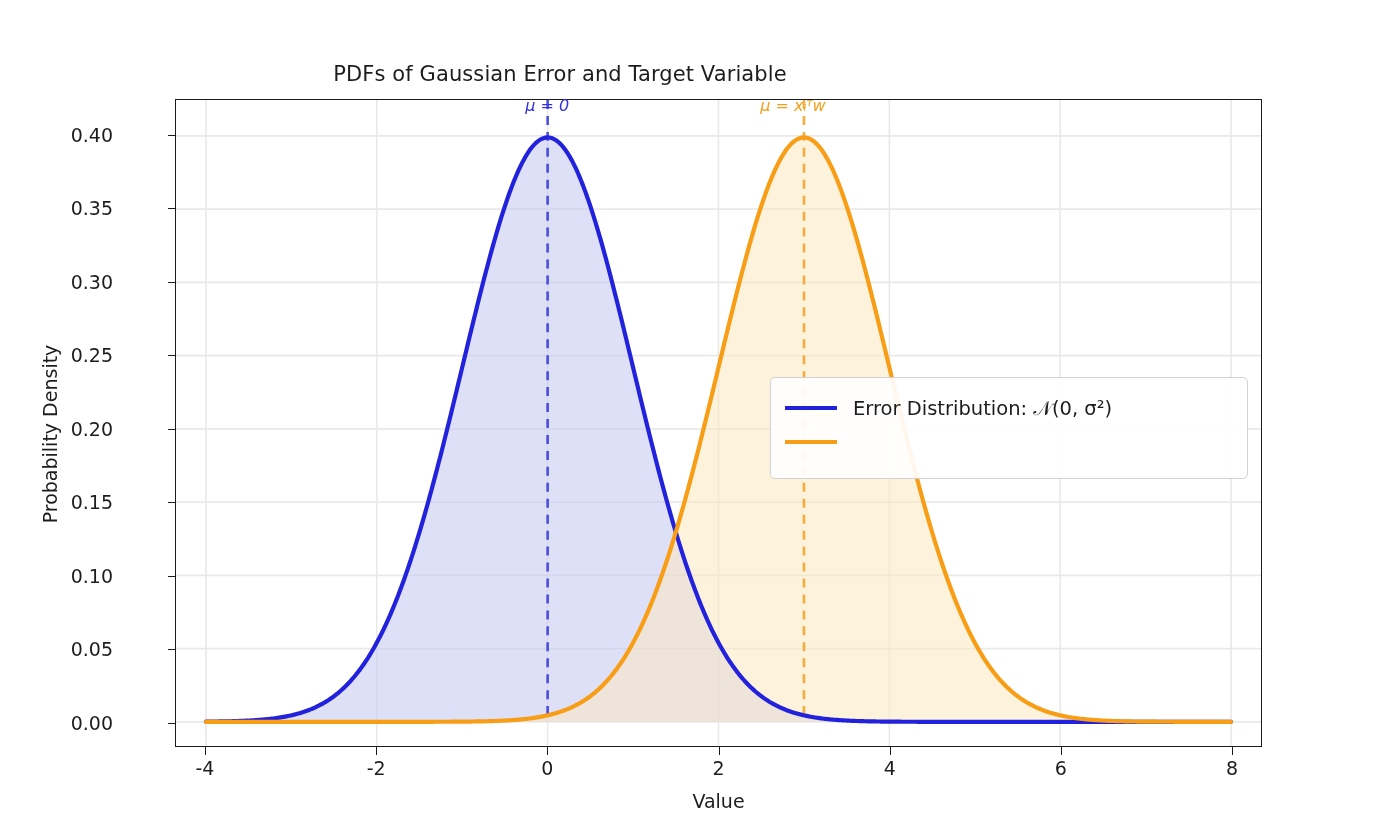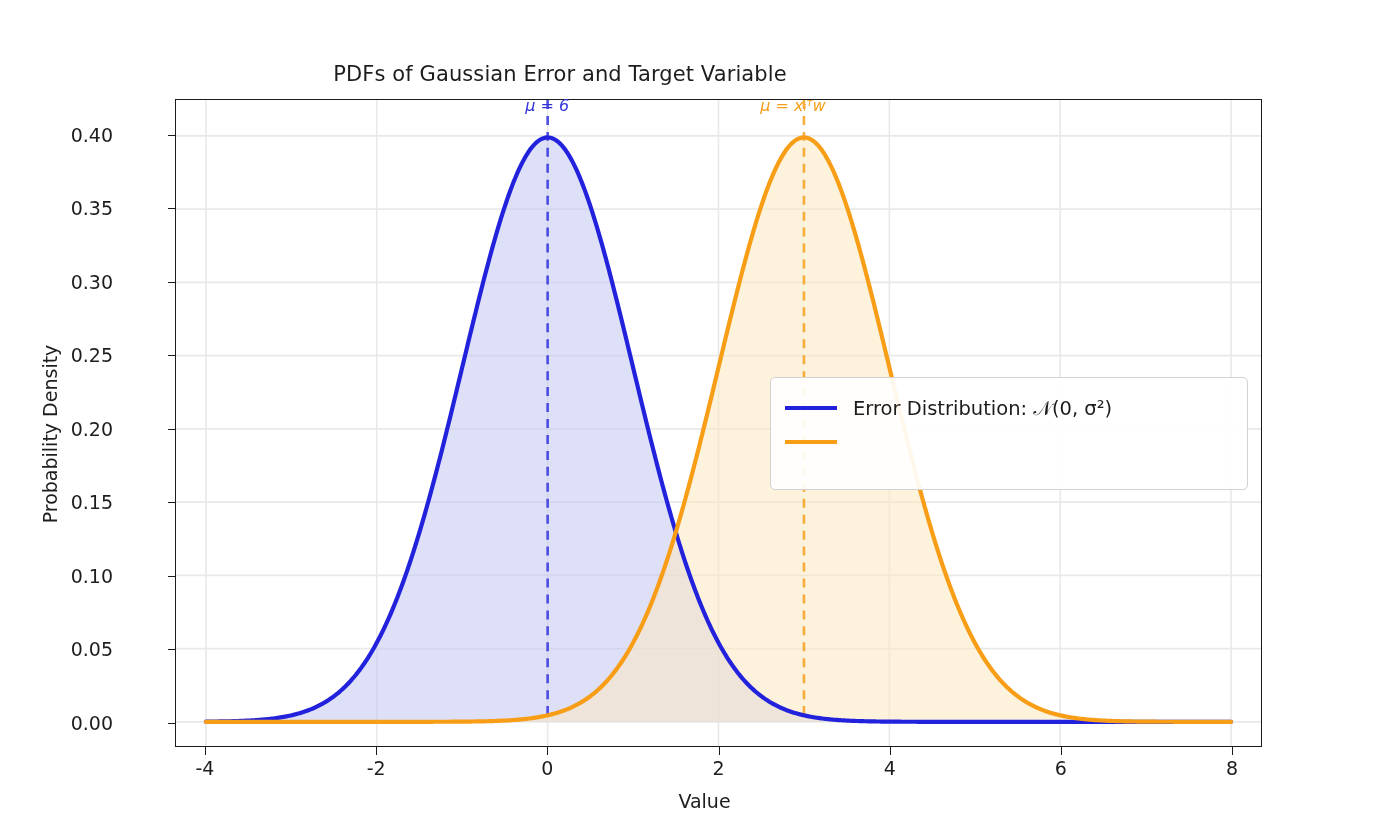--- a/index.html
+++ b/index.html
@@ -104,21 +104,21 @@
   }
   .xtick-mark {
     position: absolute;
     top: 747px;
     height: 8px;
     width: 0;
     border-left: 1.5px solid #1b1b1b;
   }
   #xlabel {
     position: absolute;
-    left: 161px;
+    left: 175px;
     top: 790px;
     width: 1087px;
     text-align: center;
     font-size: 19px;
     color: #1d1d1d;
   }
 
   
   .mean-note {
     position: absolute;
@@ -133,21 +133,21 @@
   
   #legend {
     position: absolute;
     left: 770px;
     top: 377px;
     width: 478px;
     box-sizing: border-box;
     background: rgba(255,255,255,0.92);
     border: 1px solid #d2d2d2;
     border-radius: 5px;
-    padding: 13px 16px 30px 14px;
+    padding: 13px 16px 19px 14px;
   }
   .legend-row {
     display: flex;
     align-items: center;
     height: 34px;
   }
   .legend-swatch {
     width: 52px;
     height: 0;
     flex: 0 0 52px;
@@ -238,21 +238,21 @@
             <line x1="629.0905511811023" x2="629.0905511811023" y1="0" y2="623.7551020408164" stroke="#f4a01e" stroke-width="2.6" stroke-dasharray="9,7" stroke-opacity="0.85"></line>
           </g>
         <g id="curves">
             <polyline points="29.96,623.56 31.42,623.54 32.89,623.53 34.36,623.51 35.83,623.50 37.29,623.48 38.76,623.46 40.23,623.44 41.69,623.42 43.16,623.39 44.63,623.37 46.10,623.34 47.56,623.32 49.03,623.29 50.50,623.26 51.97,623.22 53.43,623.19 54.90,623.15 56.37,623.11 57.83,623.07 59.30,623.02 60.77,622.98 62.24,622.93 63.70,622.87 65.17,622.82 66.64,622.76 68.11,622.70 69.57,622.63 71.04,622.56 72.51,622.49 73.97,622.41 75.44,622.32 76.91,622.24 78.38,622.14 79.84,622.05 81.31,621.94 82.78,621.84 84.25,621.72 85.71,621.60 87.18,621.47 88.65,621.34 90.11,621.20 91.58,621.05 93.05,620.90 94.52,620.73 95.98,620.56 97.45,620.38 98.92,620.19 100.39,619.99 101.85,619.78 103.32,619.56 104.79,619.32 106.25,619.08 107.72,618.83 109.19,618.56 110.66,618.28 112.12,617.98 113.59,617.68 115.06,617.35 116.53,617.02 117.99,616.66 119.46,616.29 120.93,615.91 122.39,615.50 123.86,615.08 125.33,614.64 126.80,614.18 128.26,613.70 129.73,613.20 131.20,612.67 132.67,612.12 134.13,611.55 135.60,610.96 137.07,610.34 138.53,609.70 140.00,609.02 141.47,608.32 142.94,607.60 144.40,606.84 145.87,606.05 147.34,605.23 148.81,604.38 150.27,603.50 151.74,602.58 153.21,601.63 154.67,600.64 156.14,599.61 157.61,598.55 159.08,597.44 160.54,596.30 162.01,595.11 163.48,593.88 164.95,592.61 166.41,591.30 167.88,589.94 169.35,588.53 170.81,587.07 172.28,585.57 173.75,584.01 175.22,582.40 176.68,580.75 178.15,579.03 179.62,577.27 181.09,575.44 182.55,573.57 184.02,571.63 185.49,569.63 186.95,567.58 188.42,565.46 189.89,563.28 191.36,561.04 192.82,558.74 194.29,556.37 195.76,553.93 197.23,551.43 198.69,548.86 200.16,546.22 201.63,543.51 203.09,540.73 204.56,537.88 206.03,534.96 207.50,531.97 208.96,528.90 210.43,525.76 211.90,522.55 213.37,519.26 214.83,515.89 216.30,512.45 217.77,508.94 219.23,505.34 220.70,501.67 222.17,497.93 223.64,494.11 225.10,490.21 226.57,486.23 228.04,482.18 229.50,478.05 230.97,473.84 232.44,469.56 233.91,465.20 235.37,460.77 236.84,456.26 238.31,451.68 239.78,447.02 241.24,442.30 242.71,437.50 244.18,432.63 245.64,427.69 247.11,422.68 248.58,417.60 250.05,412.46 251.51,407.25 252.98,401.98 254.45,396.65 255.92,391.26 257.38,385.81 258.85,380.31 260.32,374.75 261.78,369.14 263.25,363.47 264.72,357.77 266.19,352.01 267.65,346.21 269.12,340.38 270.59,334.50 272.06,328.59 273.52,322.65 274.99,316.67 276.46,310.67 277.92,304.65 279.39,298.61 280.86,292.55 282.33,286.48 283.79,280.39 285.26,274.30 286.73,268.21 288.20,262.11 289.66,256.02 291.13,249.94 292.60,243.86 294.06,237.81 295.53,231.77 297.00,225.75 298.47,219.76 299.93,213.80 301.40,207.87 302.87,201.99 304.34,196.14 305.80,190.34 307.27,184.60 308.74,178.90 310.20,173.27 311.67,167.69 313.14,162.19 314.61,156.75 316.07,151.39 317.54,146.11 319.01,140.91 320.48,135.80 321.94,130.78 323.41,125.86 324.88,121.03 326.34,116.30 327.81,111.68 329.28,107.18 330.75,102.78 332.21,98.50 333.68,94.34 335.15,90.31 336.62,86.40 338.08,82.62 339.55,78.98 341.02,75.47 342.48,72.11 343.95,68.88 345.42,65.80 346.89,62.87 348.35,60.09 349.82,57.46 351.29,54.99 352.76,52.67 354.22,50.51 355.69,48.51 357.16,46.68 358.62,45.01 360.09,43.51 361.56,42.17 363.03,41.00 364.49,40.00 365.96,39.17 367.43,38.51 368.90,38.02 370.36,37.71 371.83,37.56 373.30,37.59 374.76,37.79 376.23,38.17 377.70,38.71 379.17,39.43 380.63,40.31 382.10,41.37 383.57,42.60 385.04,43.99 386.50,45.55 387.97,47.27 389.44,49.16 390.90,51.21 392.37,53.42 393.84,55.79 395.31,58.32 396.77,61.00 398.24,63.83 399.71,66.81 401.18,69.94 402.64,73.21 404.11,76.63 405.58,80.18 407.04,83.87 408.51,87.69 409.98,91.64 411.45,95.71 412.91,99.91 414.38,104.23 415.85,108.67 417.32,113.21 418.78,117.87 420.25,122.63 421.72,127.49 423.18,132.45 424.65,137.50 426.12,142.64 427.59,147.86 429.05,153.17 430.52,158.56 431.99,164.02 433.46,169.54 434.92,175.14 436.39,180.79 437.86,186.51 439.32,192.27 440.79,198.09 442.26,203.95 443.73,209.85 445.19,215.78 446.66,221.75 448.13,227.75 449.59,233.78 451.06,239.82 452.53,245.89 454.00,251.96 455.46,258.05 456.93,264.14 458.40,270.24 459.87,276.33 461.33,282.42 462.80,288.50 464.27,294.57 465.73,300.63 467.20,306.66 468.67,312.68 470.14,318.67 471.60,324.63 473.07,330.56 474.54,336.46 476.01,342.33 477.47,348.15 478.94,353.93 480.41,359.67 481.87,365.37 483.34,371.01 484.81,376.61 486.28,382.15 487.74,387.64 489.21,393.07 490.68,398.44 492.15,403.75 493.61,409.00 495.08,414.18 496.55,419.30 498.01,424.36 499.48,429.34 500.95,434.26 502.42,439.11 503.88,443.88 505.35,448.58 506.82,453.22 508.29,457.77 509.75,462.26 511.22,466.66 512.69,471.00 514.15,475.25 515.62,479.43 517.09,483.54 518.56,487.56 520.02,491.52 521.49,495.39 522.96,499.19 524.43,502.91 525.89,506.55 527.36,510.12 528.83,513.61 530.29,517.02 531.76,520.36 533.23,523.63 534.70,526.82 536.16,529.93 537.63,532.97 539.10,535.94 540.57,538.84 542.03,541.67 543.50,544.42 544.97,547.11 546.43,549.72 547.90,552.27 549.37,554.75 550.84,557.16 552.30,559.51 553.77,561.80 555.24,564.02 556.71,566.17 558.17,568.27 559.64,570.31 561.11,572.28 562.57,574.20 564.04,576.06 565.51,577.86 566.98,579.61 568.44,581.30 569.91,582.95 571.38,584.54 572.85,586.07 574.31,587.56 575.78,589.00 577.25,590.40 578.71,591.74 580.18,593.04 581.65,594.30 583.12,595.51 584.58,596.68 586.05,597.81 587.52,598.91 588.99,599.96 590.45,600.97 591.92,601.95 593.39,602.89 594.85,603.80 596.32,604.67 597.79,605.51 599.26,606.32 600.72,607.09 602.19,607.84 603.66,608.56 605.13,609.25 606.59,609.91 608.06,610.55 609.53,611.16 610.99,611.75 612.46,612.31 613.93,612.85 615.40,613.36 616.86,613.86 618.33,614.33 619.80,614.79 621.27,615.22 622.73,615.64 624.20,616.04 625.67,616.42 627.13,616.78 628.60,617.13 630.07,617.46 631.54,617.78 633.00,618.08 634.47,618.37 635.94,618.65 637.41,618.91 638.87,619.16 640.34,619.40 641.81,619.63 643.27,619.85 644.74,620.05 646.21,620.25 647.68,620.44 649.14,620.62 650.61,620.79 652.08,620.95 653.54,621.10 655.01,621.25 656.48,621.39 657.95,621.52 659.41,621.64 660.88,621.76 662.35,621.87 663.82,621.98 665.28,622.08 666.75,622.18 668.22,622.27 669.68,622.35 671.15,622.43 672.62,622.51 674.09,622.58 675.55,622.65 677.02,622.72 678.49,622.78 679.96,622.84 681.42,622.89 682.89,622.94 684.36,622.99 685.82,623.04 687.29,623.08 688.76,623.12 690.23,623.16 691.69,623.20 693.16,623.23 694.63,623.27 696.10,623.30 697.56,623.33 699.03,623.35 700.50,623.38 701.96,623.40 703.43,623.43 704.90,623.45 706.37,623.47 707.83,623.49 709.30,623.50 710.77,623.52 712.24,623.53 713.70,623.55 715.17,623.56 716.64,623.58 718.10,623.59 719.57,623.60 721.04,623.61 722.51,623.62 723.97,623.63 725.44,623.64 726.91,623.65 728.38,623.65 729.84,623.66 731.31,623.67 732.78,623.67 734.24,623.68 735.71,623.68 737.18,623.69 738.65,623.69 740.11,623.70 741.58,623.70 743.05,623.71 744.52,623.71 745.98,623.71 747.45,623.72 748.92,623.72 750.38,623.72 751.85,623.72 753.32,623.73 754.79,623.73 756.25,623.73 757.72,623.73 759.19,623.73 760.66,623.74 762.12,623.74 763.59,623.74 765.06,623.74 766.52,623.74 767.99,623.74 769.46,623.74 770.93,623.74 772.39,623.74 773.86,623.75 775.33,623.75 776.80,623.75 778.26,623.75 779.73,623.75 781.20,623.75 782.66,623.75 784.13,623.75 785.60,623.75 787.07,623.75 788.53,623.75 790.00,623.75 791.47,623.75 792.94,623.75 794.40,623.75 795.87,623.75 797.34,623.75 798.80,623.75 800.27,623.75 801.74,623.75 803.21,623.75 804.67,623.75 806.14,623.75 807.61,623.75 809.08,623.75 810.54,623.75 812.01,623.75 813.48,623.75 814.94,623.75 816.41,623.75 817.88,623.75 819.35,623.75 820.81,623.75 822.28,623.75 823.75,623.75 825.22,623.75 826.68,623.75 828.15,623.75 829.62,623.75 831.08,623.75 832.55,623.75 834.02,623.75 835.49,623.75 836.95,623.75 838.42,623.75 839.89,623.75 841.36,623.75 842.82,623.75 844.29,623.75 845.76,623.75 847.22,623.75 848.69,623.75 850.16,623.76 851.63,623.76 853.09,623.76 854.56,623.76 856.03,623.76 857.50,623.76 858.96,623.76 860.43,623.76 861.90,623.76 863.36,623.76 864.83,623.76 866.30,623.76 867.77,623.76 869.23,623.76 870.70,623.76 872.17,623.76 873.63,623.76 875.10,623.76 876.57,623.76 878.04,623.76 879.50,623.76 880.97,623.76 882.44,623.76 883.91,623.76 885.37,623.76 886.84,623.76 888.31,623.76 889.77,623.76 891.24,623.76 892.71,623.76 894.18,623.76 895.64,623.76 897.11,623.76 898.58,623.76 900.05,623.76 901.51,623.76 902.98,623.76 904.45,623.76 905.91,623.76 907.38,623.76 908.85,623.76 910.32,623.76 911.78,623.76 913.25,623.76 914.72,623.76 916.19,623.76 917.65,623.76 919.12,623.76 920.59,623.76 922.05,623.76 923.52,623.76 924.99,623.76 926.46,623.76 927.92,623.76 929.39,623.76 930.86,623.76 932.33,623.76 933.79,623.76 935.26,623.76 936.73,623.76 938.19,623.76 939.66,623.76 941.13,623.76 942.60,623.76 944.06,623.76 945.53,623.76 947.00,623.76 948.47,623.76 949.93,623.76 951.40,623.76 952.87,623.76 954.33,623.76 955.80,623.76 957.27,623.76 958.74,623.76 960.20,623.76 961.67,623.76 963.14,623.76 964.61,623.76 966.07,623.76 967.54,623.76 969.01,623.76 970.47,623.76 971.94,623.76 973.41,623.76 974.88,623.76 976.34,623.76 977.81,623.76 979.28,623.76 980.75,623.76 982.21,623.76 983.68,623.76 985.15,623.76 986.61,623.76 988.08,623.76 989.55,623.76 991.02,623.76 992.48,623.76 993.95,623.76 995.42,623.76 996.89,623.76 998.35,623.76 999.82,623.76 1001.29,623.76 1002.75,623.76 1004.22,623.76 1005.69,623.76 1007.16,623.76 1008.62,623.76 1010.09,623.76 1011.56,623.76 1013.03,623.76 1014.49,623.76 1015.96,623.76 1017.43,623.76 1018.89,623.76 1020.36,623.76 1021.83,623.76 1023.30,623.76 1024.76,623.76 1026.23,623.76 1027.70,623.76 1029.17,623.76 1030.63,623.76 1032.10,623.76 1033.57,623.76 1035.03,623.76 1036.50,623.76 1037.97,623.76 1039.44,623.76 1040.90,623.76 1042.37,623.76 1043.84,623.76 1045.31,623.76 1046.77,623.76 1048.24,623.76 1049.71,623.76 1051.17,623.76 1052.64,623.76 1054.11,623.76 1055.58,623.76 1057.04,623.76" fill="none" stroke="#2222dd" stroke-width="4.2" stroke-linejoin="round" stroke-linecap="round"></polyline>
             <polyline points="29.96,623.76 31.42,623.76 32.89,623.76 34.36,623.76 35.83,623.76 37.29,623.76 38.76,623.76 40.23,623.76 41.69,623.76 43.16,623.76 44.63,623.76 46.10,623.76 47.56,623.76 49.03,623.76 50.50,623.76 51.97,623.76 53.43,623.76 54.90,623.76 56.37,623.76 57.83,623.76 59.30,623.76 60.77,623.76 62.24,623.76 63.70,623.76 65.17,623.76 66.64,623.76 68.11,623.76 69.57,623.76 71.04,623.76 72.51,623.76 73.97,623.76 75.44,623.76 76.91,623.76 78.38,623.76 79.84,623.76 81.31,623.76 82.78,623.76 84.25,623.76 85.71,623.76 87.18,623.76 88.65,623.76 90.11,623.76 91.58,623.76 93.05,623.76 94.52,623.76 95.98,623.76 97.45,623.76 98.92,623.76 100.39,623.76 101.85,623.76 103.32,623.76 104.79,623.76 106.25,623.76 107.72,623.76 109.19,623.76 110.66,623.76 112.12,623.76 113.59,623.76 115.06,623.76 116.53,623.76 117.99,623.76 119.46,623.76 120.93,623.76 122.39,623.76 123.86,623.76 125.33,623.76 126.80,623.76 128.26,623.76 129.73,623.76 131.20,623.76 132.67,623.76 134.13,623.76 135.60,623.76 137.07,623.76 138.53,623.76 140.00,623.76 141.47,623.76 142.94,623.76 144.40,623.76 145.87,623.76 147.34,623.76 148.81,623.76 150.27,623.76 151.74,623.75 153.21,623.75 154.67,623.75 156.14,623.75 157.61,623.75 159.08,623.75 160.54,623.75 162.01,623.75 163.48,623.75 164.95,623.75 166.41,623.75 167.88,623.75 169.35,623.75 170.81,623.75 172.28,623.75 173.75,623.75 175.22,623.75 176.68,623.75 178.15,623.75 179.62,623.75 181.09,623.75 182.55,623.75 184.02,623.75 185.49,623.75 186.95,623.75 188.42,623.75 189.89,623.75 191.36,623.75 192.82,623.75 194.29,623.75 195.76,623.75 197.23,623.75 198.69,623.75 200.16,623.75 201.63,623.75 203.09,623.75 204.56,623.75 206.03,623.75 207.50,623.75 208.96,623.75 210.43,623.75 211.90,623.75 213.37,623.75 214.83,623.75 216.30,623.75 217.77,623.75 219.23,623.75 220.70,623.75 222.17,623.75 223.64,623.75 225.10,623.75 226.57,623.75 228.04,623.75 229.50,623.74 230.97,623.74 232.44,623.74 233.91,623.74 235.37,623.74 236.84,623.74 238.31,623.74 239.78,623.74 241.24,623.73 242.71,623.73 244.18,623.73 245.64,623.73 247.11,623.73 248.58,623.73 250.05,623.72 251.51,623.72 252.98,623.72 254.45,623.71 255.92,623.71 257.38,623.71 258.85,623.70 260.32,623.70 261.78,623.70 263.25,623.69 264.72,623.69 266.19,623.68 267.65,623.68 269.12,623.67 270.59,623.66 272.06,623.66 273.52,623.65 274.99,623.64 276.46,623.63 277.92,623.63 279.39,623.62 280.86,623.61 282.33,623.60 283.79,623.58 285.26,623.57 286.73,623.56 288.20,623.54 289.66,623.53 291.13,623.51 292.60,623.50 294.06,623.48 295.53,623.46 297.00,623.44 298.47,623.42 299.93,623.39 301.40,623.37 302.87,623.34 304.34,623.32 305.80,623.29 307.27,623.26 308.74,623.22 310.20,623.19 311.67,623.15 313.14,623.11 314.61,623.07 316.07,623.02 317.54,622.98 319.01,622.93 320.48,622.87 321.94,622.82 323.41,622.76 324.88,622.70 326.34,622.63 327.81,622.56 329.28,622.49 330.75,622.41 332.21,622.32 333.68,622.24 335.15,622.14 336.62,622.05 338.08,621.94 339.55,621.84 341.02,621.72 342.48,621.60 343.95,621.47 345.42,621.34 346.89,621.20 348.35,621.05 349.82,620.90 351.29,620.73 352.76,620.56 354.22,620.38 355.69,620.19 357.16,619.99 358.62,619.78 360.09,619.56 361.56,619.32 363.03,619.08 364.49,618.83 365.96,618.56 367.43,618.28 368.90,617.98 370.36,617.68 371.83,617.35 373.30,617.02 374.76,616.66 376.23,616.29 377.70,615.91 379.17,615.50 380.63,615.08 382.10,614.64 383.57,614.18 385.04,613.70 386.50,613.20 387.97,612.67 389.44,612.12 390.90,611.55 392.37,610.96 393.84,610.34 395.31,609.70 396.77,609.02 398.24,608.32 399.71,607.60 401.18,606.84 402.64,606.05 404.11,605.23 405.58,604.38 407.04,603.50 408.51,602.58 409.98,601.63 411.45,600.64 412.91,599.61 414.38,598.55 415.85,597.44 417.32,596.30 418.78,595.11 420.25,593.88 421.72,592.61 423.18,591.30 424.65,589.94 426.12,588.53 427.59,587.07 429.05,585.57 430.52,584.01 431.99,582.40 433.46,580.75 434.92,579.03 436.39,577.27 437.86,575.44 439.32,573.57 440.79,571.63 442.26,569.63 443.73,567.58 445.19,565.46 446.66,563.28 448.13,561.04 449.59,558.74 451.06,556.37 452.53,553.93 454.00,551.43 455.46,548.86 456.93,546.22 458.40,543.51 459.87,540.73 461.33,537.88 462.80,534.96 464.27,531.97 465.73,528.90 467.20,525.76 468.67,522.55 470.14,519.26 471.60,515.89 473.07,512.45 474.54,508.94 476.01,505.34 477.47,501.67 478.94,497.93 480.41,494.11 481.87,490.21 483.34,486.23 484.81,482.18 486.28,478.05 487.74,473.84 489.21,469.56 490.68,465.20 492.15,460.77 493.61,456.26 495.08,451.68 496.55,447.02 498.01,442.30 499.48,437.50 500.95,432.63 502.42,427.69 503.88,422.68 505.35,417.60 506.82,412.46 508.29,407.25 509.75,401.98 511.22,396.65 512.69,391.26 514.15,385.81 515.62,380.31 517.09,374.75 518.56,369.14 520.02,363.47 521.49,357.77 522.96,352.01 524.43,346.21 525.89,340.38 527.36,334.50 528.83,328.59 530.29,322.65 531.76,316.67 533.23,310.67 534.70,304.65 536.16,298.61 537.63,292.55 539.10,286.48 540.57,280.39 542.03,274.30 543.50,268.21 544.97,262.11 546.43,256.02 547.90,249.94 549.37,243.86 550.84,237.81 552.30,231.77 553.77,225.75 555.24,219.76 556.71,213.80 558.17,207.87 559.64,201.99 561.11,196.14 562.57,190.34 564.04,184.60 565.51,178.90 566.98,173.27 568.44,167.69 569.91,162.19 571.38,156.75 572.85,151.39 574.31,146.11 575.78,140.91 577.25,135.80 578.71,130.78 580.18,125.86 581.65,121.03 583.12,116.30 584.58,111.68 586.05,107.18 587.52,102.78 588.99,98.50 590.45,94.34 591.92,90.31 593.39,86.40 594.85,82.62 596.32,78.98 597.79,75.47 599.26,72.11 600.72,68.88 602.19,65.80 603.66,62.87 605.13,60.09 606.59,57.46 608.06,54.99 609.53,52.67 610.99,50.51 612.46,48.51 613.93,46.68 615.40,45.01 616.86,43.51 618.33,42.17 619.80,41.00 621.27,40.00 622.73,39.17 624.20,38.51 625.67,38.02 627.13,37.71 628.60,37.56 630.07,37.59 631.54,37.79 633.00,38.17 634.47,38.71 635.94,39.43 637.41,40.31 638.87,41.37 640.34,42.60 641.81,43.99 643.27,45.55 644.74,47.27 646.21,49.16 647.68,51.21 649.14,53.42 650.61,55.79 652.08,58.32 653.54,61.00 655.01,63.83 656.48,66.81 657.95,69.94 659.41,73.21 660.88,76.63 662.35,80.18 663.82,83.87 665.28,87.69 666.75,91.64 668.22,95.71 669.68,99.91 671.15,104.23 672.62,108.67 674.09,113.21 675.55,117.87 677.02,122.63 678.49,127.49 679.96,132.45 681.42,137.50 682.89,142.64 684.36,147.86 685.82,153.17 687.29,158.56 688.76,164.02 690.23,169.54 691.69,175.14 693.16,180.79 694.63,186.51 696.10,192.27 697.56,198.09 699.03,203.95 700.50,209.85 701.96,215.78 703.43,221.75 704.90,227.75 706.37,233.78 707.83,239.82 709.30,245.89 710.77,251.96 712.24,258.05 713.70,264.14 715.17,270.24 716.64,276.33 718.10,282.42 719.57,288.50 721.04,294.57 722.51,300.63 723.97,306.66 725.44,312.68 726.91,318.67 728.38,324.63 729.84,330.56 731.31,336.46 732.78,342.33 734.24,348.15 735.71,353.93 737.18,359.67 738.65,365.37 740.11,371.01 741.58,376.61 743.05,382.15 744.52,387.64 745.98,393.07 747.45,398.44 748.92,403.75 750.38,409.00 751.85,414.18 753.32,419.30 754.79,424.36 756.25,429.34 757.72,434.26 759.19,439.11 760.66,443.88 762.12,448.58 763.59,453.22 765.06,457.77 766.52,462.26 767.99,466.66 769.46,471.00 770.93,475.25 772.39,479.43 773.86,483.54 775.33,487.56 776.80,491.52 778.26,495.39 779.73,499.19 781.20,502.91 782.66,506.55 784.13,510.12 785.60,513.61 787.07,517.02 788.53,520.36 790.00,523.63 791.47,526.82 792.94,529.93 794.40,532.97 795.87,535.94 797.34,538.84 798.80,541.67 800.27,544.42 801.74,547.11 803.21,549.72 804.67,552.27 806.14,554.75 807.61,557.16 809.08,559.51 810.54,561.80 812.01,564.02 813.48,566.17 814.94,568.27 816.41,570.31 817.88,572.28 819.35,574.20 820.81,576.06 822.28,577.86 823.75,579.61 825.22,581.30 826.68,582.95 828.15,584.54 829.62,586.07 831.08,587.56 832.55,589.00 834.02,590.40 835.49,591.74 836.95,593.04 838.42,594.30 839.89,595.51 841.36,596.68 842.82,597.81 844.29,598.91 845.76,599.96 847.22,600.97 848.69,601.95 850.16,602.89 851.63,603.80 853.09,604.67 854.56,605.51 856.03,606.32 857.50,607.09 858.96,607.84 860.43,608.56 861.90,609.25 863.36,609.91 864.83,610.55 866.30,611.16 867.77,611.75 869.23,612.31 870.70,612.85 872.17,613.36 873.63,613.86 875.10,614.33 876.57,614.79 878.04,615.22 879.50,615.64 880.97,616.04 882.44,616.42 883.91,616.78 885.37,617.13 886.84,617.46 888.31,617.78 889.77,618.08 891.24,618.37 892.71,618.65 894.18,618.91 895.64,619.16 897.11,619.40 898.58,619.63 900.05,619.85 901.51,620.05 902.98,620.25 904.45,620.44 905.91,620.62 907.38,620.79 908.85,620.95 910.32,621.10 911.78,621.25 913.25,621.39 914.72,621.52 916.19,621.64 917.65,621.76 919.12,621.87 920.59,621.98 922.05,622.08 923.52,622.18 924.99,622.27 926.46,622.35 927.92,622.43 929.39,622.51 930.86,622.58 932.33,622.65 933.79,622.72 935.26,622.78 936.73,622.84 938.19,622.89 939.66,622.94 941.13,622.99 942.60,623.04 944.06,623.08 945.53,623.12 947.00,623.16 948.47,623.20 949.93,623.23 951.40,623.27 952.87,623.30 954.33,623.33 955.80,623.35 957.27,623.38 958.74,623.40 960.20,623.43 961.67,623.45 963.14,623.47 964.61,623.49 966.07,623.50 967.54,623.52 969.01,623.53 970.47,623.55 971.94,623.56 973.41,623.58 974.88,623.59 976.34,623.60 977.81,623.61 979.28,623.62 980.75,623.63 982.21,623.64 983.68,623.65 985.15,623.65 986.61,623.66 988.08,623.67 989.55,623.67 991.02,623.68 992.48,623.68 993.95,623.69 995.42,623.69 996.89,623.70 998.35,623.70 999.82,623.71 1001.29,623.71 1002.75,623.71 1004.22,623.72 1005.69,623.72 1007.16,623.72 1008.62,623.72 1010.09,623.73 1011.56,623.73 1013.03,623.73 1014.49,623.73 1015.96,623.73 1017.43,623.74 1018.89,623.74 1020.36,623.74 1021.83,623.74 1023.30,623.74 1024.76,623.74 1026.23,623.74 1027.70,623.74 1029.17,623.74 1030.63,623.75 1032.10,623.75 1033.57,623.75 1035.03,623.75 1036.50,623.75 1037.97,623.75 1039.44,623.75 1040.90,623.75 1042.37,623.75 1043.84,623.75 1045.31,623.75 1046.77,623.75 1048.24,623.75 1049.71,623.75 1051.17,623.75 1052.64,623.75 1054.11,623.75 1055.58,623.75 1057.04,623.75" fill="none" stroke="#f89d16" stroke-width="4.2" stroke-linejoin="round" stroke-linecap="round"></polyline>
           </g>
       </svg>
     </div>
   </div>
 
-  <div id="mean-note-error" class="mean-note" style="left: 547.319px;">μ = 6</div>
+  <div id="mean-note-error" class="mean-note" style="left: 547.319px;">μ = 0</div>
   <div id="mean-note-target" class="mean-note" style="left: 793px;">μ = xᵢᵀw</div>
 
   <div id="legend">
     <div class="legend-row">
       <span class="legend-swatch" style="border-top-color: rgb(34, 34, 221);"></span>
       <span class="legend-text">Error Distribution: 𝒩(0, σ²)</span>
     </div>
     <div class="legend-row">
       <span class="legend-swatch" style="border-top-color: rgb(248, 157, 22);"></span>
     </div>

